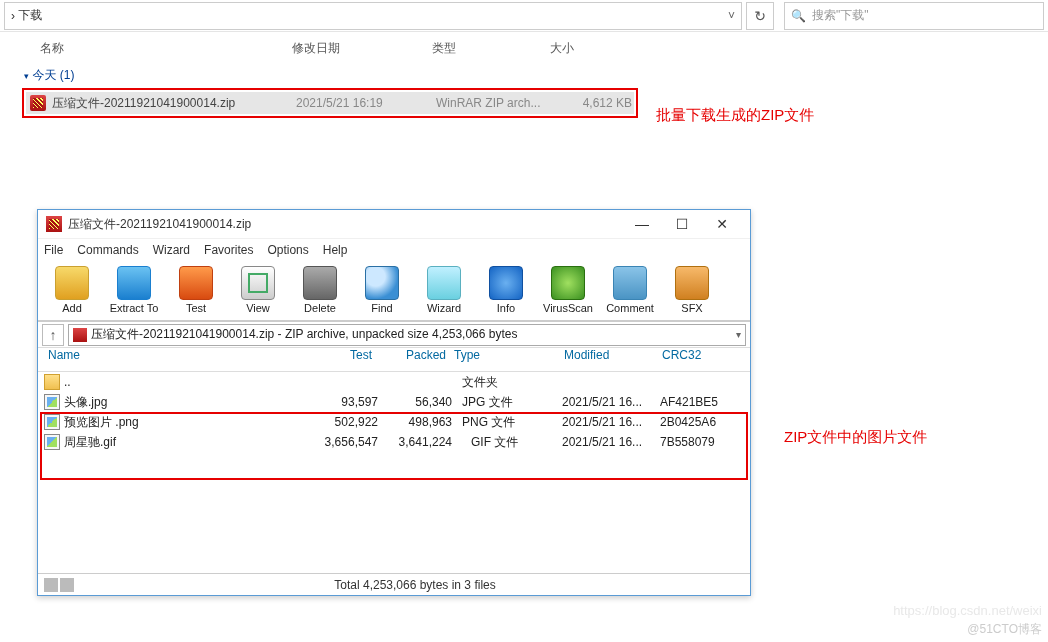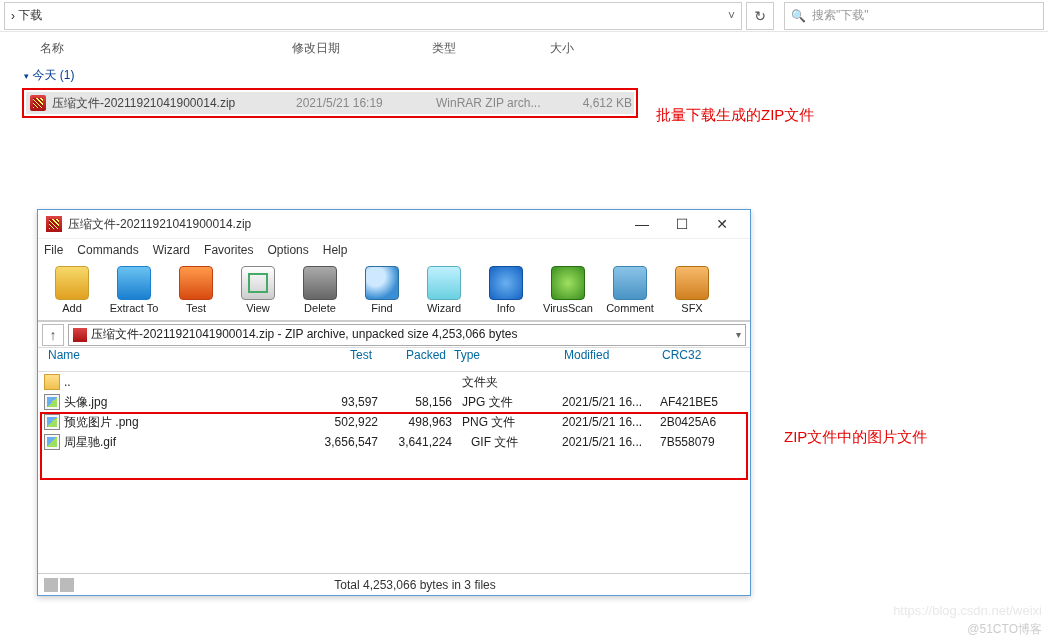--- a/index.html
+++ b/index.html
@@ -209,21 +209,21 @@
         <div style="width:70px;text-align:right"></div>
         <div style="width:74px;text-align:right"></div>
         <div style="width:110px;padding-left:10px">文件夹</div>
         <div style="width:98px"></div>
         <div style="width:70px"></div>
       </div>
       <div class="winrar-row">
         <span class="rficon img"></span>
         <div style="width:244px">头像.jpg</div>
         <div style="width:70px;text-align:right">93,597</div>
-        <div style="width:74px;text-align:right">58,156</div>
+        <div style="width:74px;text-align:right">56,340</div>
         <div style="width:110px;padding-left:10px">JPG 文件</div>
         <div style="width:98px">2021/5/21 16...</div>
         <div style="width:70px">AF421BE5</div>
       </div>
       <div class="winrar-row">
         <span class="rficon img"></span>
         <div style="width:244px">预览图片 .png</div>
         <div style="width:70px;text-align:right">502,922</div>
         <div style="width:74px;text-align:right">498,963</div>
         <div style="width:110px;padding-left:10px">PNG 文件</div>

